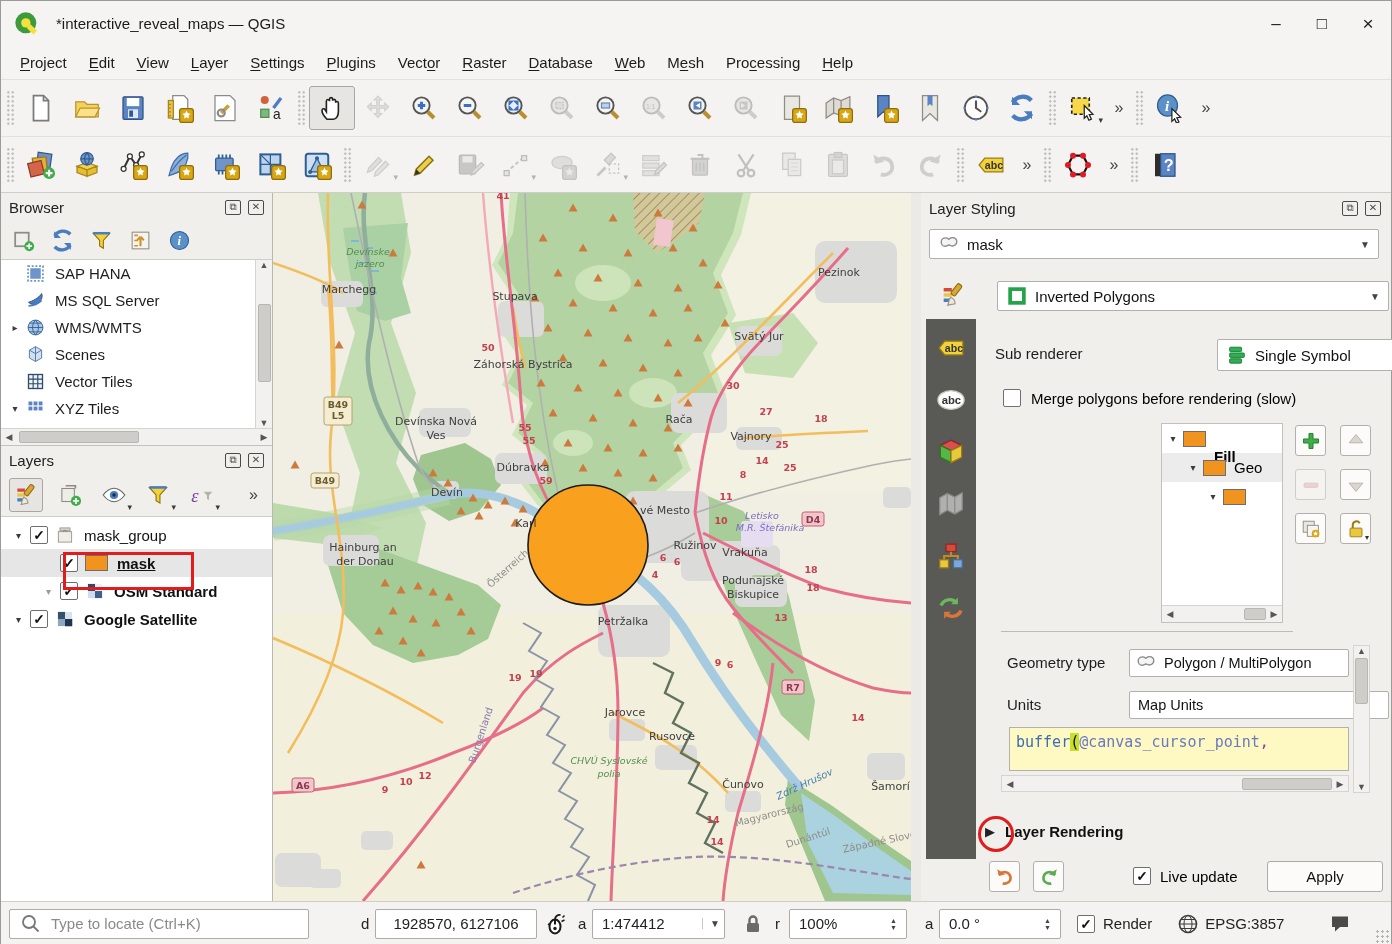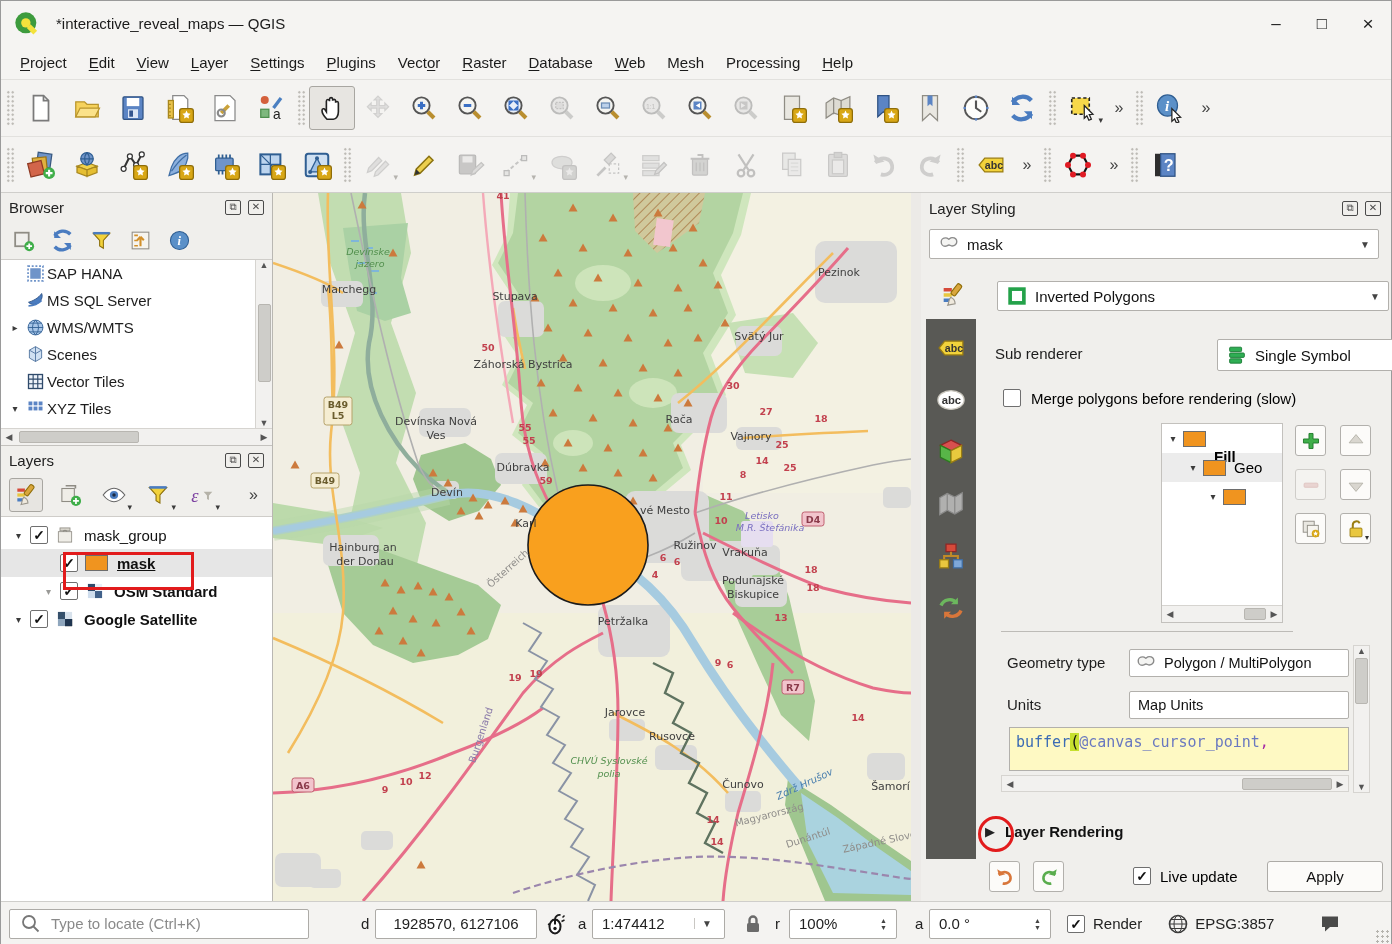--- a/index.html
+++ b/index.html
@@ -38,21 +38,21 @@
   .float-btns { margin-left:auto; display:flex; gap:7px; }
   .fbtn { width:16px; height:15px; border:1.4px solid #4a4a4a; border-radius:2px; font-size:10px; line-height:11px; text-align:center; color:#4a4a4a; }
 
   
   #browser-panel { height:253px; display:flex; flex-direction:column; border-bottom:1px solid #c4c2be; }
   #browser-tools { display:flex; align-items:center; gap:14px; height:38px; padding:0 10px; flex:none; }
   #browser-tree { position:relative; flex:1; background:#fff; border-top:1px solid #cfcdc9; overflow:hidden; }
   .btree-row { display:flex; align-items:center; height:27px; font-size:15px; color:#1d1d1d; padding-left:6px; }
   .btree-exp { width:16px; font-size:10px; color:#3b3b3b; text-align:center; flex:none; }
   .btree-ic { width:24px; flex:none; display:flex; justify-content:center; }
-  .btree-label { margin-left:0; white-space:nowrap; }
+  .btree-label { margin-left:8px; white-space:nowrap; }
   .vscroll { position:absolute; top:0; right:0; bottom:17px; width:17px; background:#f2f1ef; border-left:1px solid #d6d4d0; display:flex; flex-direction:column; align-items:center; font-size:9px; color:#555; }
   .vscroll .thumb { width:13px; background:#cecdc9; border:1px solid #b8b6b1; border-radius:2px; }
   .hscroll { position:absolute; left:0; right:0; bottom:0; height:17px; background:#f2f1ef; border-top:1px solid #d6d4d0; display:flex; align-items:center; font-size:9px; color:#555; }
   .hscroll .thumb { height:12px; background:#cecdc9; border:1px solid #b8b6b1; border-radius:2px; }
   .sbarrow { width:16px; text-align:center; }
 
   
   #layers-panel { flex:1; display:flex; flex-direction:column; }
   #layers-tools { display:flex; align-items:center; gap:10px; height:42px; padding:0 8px; flex:none; }
   .ltool { position:relative; padding:3px; border-radius:3px; border:1px solid transparent; display:flex; }
@@ -1294,21 +1294,21 @@
       <div class="combo" style="position:absolute;left:208px;top:456px;width:220px;height:28px;font-size:14.5px;padding:0 5px;">
         <span class="ic">
             <svg viewBox="0 0 24 24" width="22" height="22">
               <path d="M3.5 9.5c0-2.2 2-4.2 5-4.2 2.2 0 2.6 1.5 3.3 1.5s1.3-1.8 3.7-1.8c3 0 5 2 5 4.6s-2.4 4.6-5 4.6c-1.6 0-2.1-1.1-3.6-1.1s-2 1.4-4.2 1.4c-2.6 0-4.2-2.6-4.2-5z" fill="#f4f4f2" stroke="#8a8a8a" stroke-width="1.5"></path>
             </svg>
           </span>
         <span style="white-space:nowrap;overflow:hidden;">Polygon / MultiPolygon</span>
       </div>
 
       <div class="fieldlab" style="left:86px;top:503px;">Units</div>
-      <div class="combo" style="position:absolute;left:208px;top:498px;width:220px;height:28px;font-size:14.5px;">
+      <div class="combo" style="position:absolute;left:208px;top:498px;width:260px;height:28px;font-size:14.5px;">
         <span>Map Units</span>
       </div>
 
       <div id="expr-box" style="left:88px;top:534px;width:340px;height:44px;"><span style="color: rgb(60, 108, 180);">buffer</span><span style="color: rgb(16, 16, 16); background: rgb(198, 224, 46);">(</span><span style="color: rgb(106, 121, 192);">@canvas_cursor_point</span><span style="color: rgb(165, 42, 165);">,</span></div>
 
       <div class="hscroll" style="position:absolute;left:80px;top:582px;width:348px;height:17px;border:1px solid #d6d4d0;">
         <span class="sbarrow">◀</span>
         <span style="flex:1;"></span>
         <span class="thumb" style="width:90px;"></span>
         <span class="sbarrow">▶</span>
@@ -1372,32 +1372,32 @@
     <span class="ic" style="margin-left:7px;">
         <svg viewBox="0 0 24 24" width="24" height="24">
           <ellipse cx="11" cy="14.5" rx="5.5" ry="7" fill="#fff" stroke="#1b1b1b" stroke-width="2"></ellipse>
           <path d="M11 7.5v5" stroke="#1b1b1b" stroke-width="2"></path>
           <circle cx="11" cy="16.5" r="1.7" fill="#1b1b1b"></circle>
           <path d="M11 7.5c0-3 2.5-5 5.5-4.5" fill="none" stroke="#1b1b1b" stroke-width="1.8"></path>
           <path d="M17.5 9.5l3-1.5M18.5 5.5l2-2M4 12l2 1" stroke="#1b1b1b" stroke-width="1.5"></path>
         </svg>
       </span>
     <span class="sb-lab" style="width:10px;">a</span>
-    <div class="sb-box" style="width:133px;padding-right:12px;">
+    <div class="sb-box" style="width:133px;padding-right:4px;">
       <span>1:474412</span>
       <span style="margin-left:auto;border-left:1px solid #c9c7c3;padding-left:7px;font-size:10px;color:#444;">▼</span>
     </div>
     <span class="ic" style="margin-left:16px;">
         <svg viewBox="0 0 24 24" width="24" height="24">
           <rect x="6" y="11" width="12" height="9" rx="1.5" fill="#6b6b6b"></rect>
           <path d="M8.5 11V8a3.5 3.5 0 017 0v3" fill="none" stroke="#6b6b6b" stroke-width="2.4"></path>
         </svg>
       </span>
     <span class="sb-lab" style="width:10px;">r</span>
-    <div class="sb-box" style="width:108px;justify-content:flex-end;">
+    <div class="sb-box" style="width:118px;justify-content:flex-end;">
       <span>100%</span>
       <span class="spin">
           <span>▲</span>
           <span>▼</span>
         </span>
     </div>
     <span class="sb-lab" style="width:10px;margin-left:18px;">a</span>
     <div class="sb-box" style="width:122px;">
       <span>0.0 °</span>
       <span class="spin">

